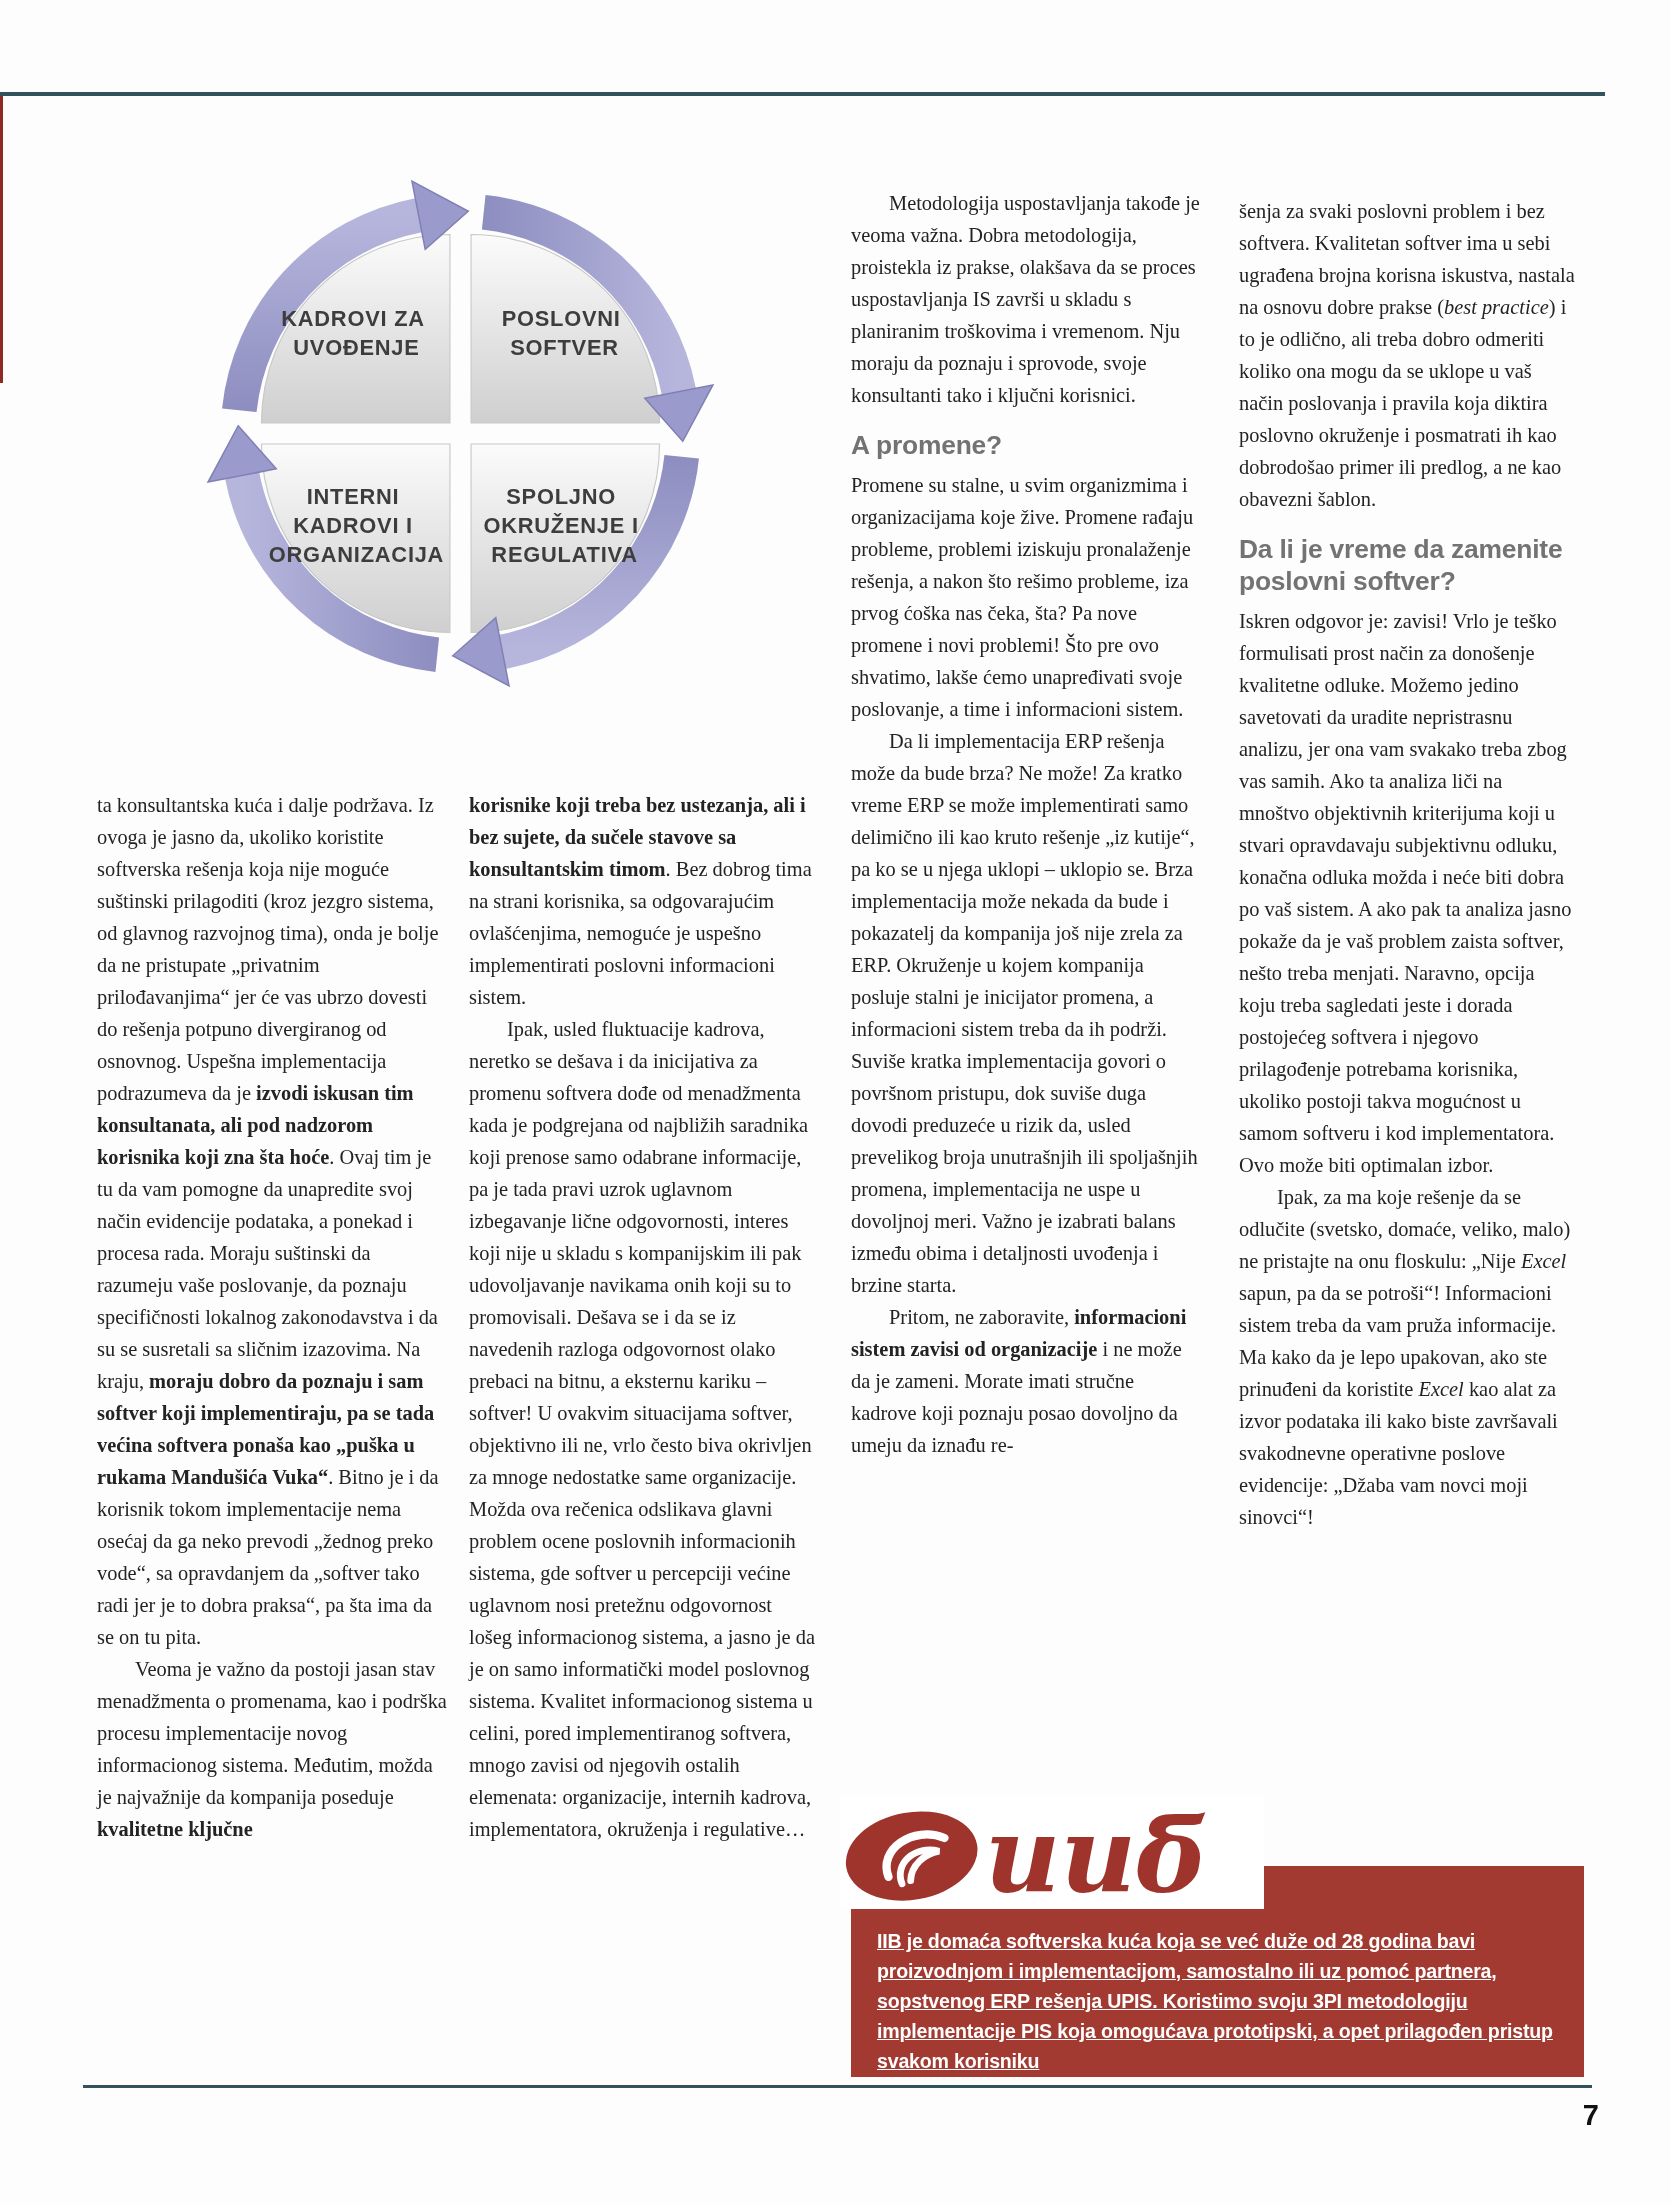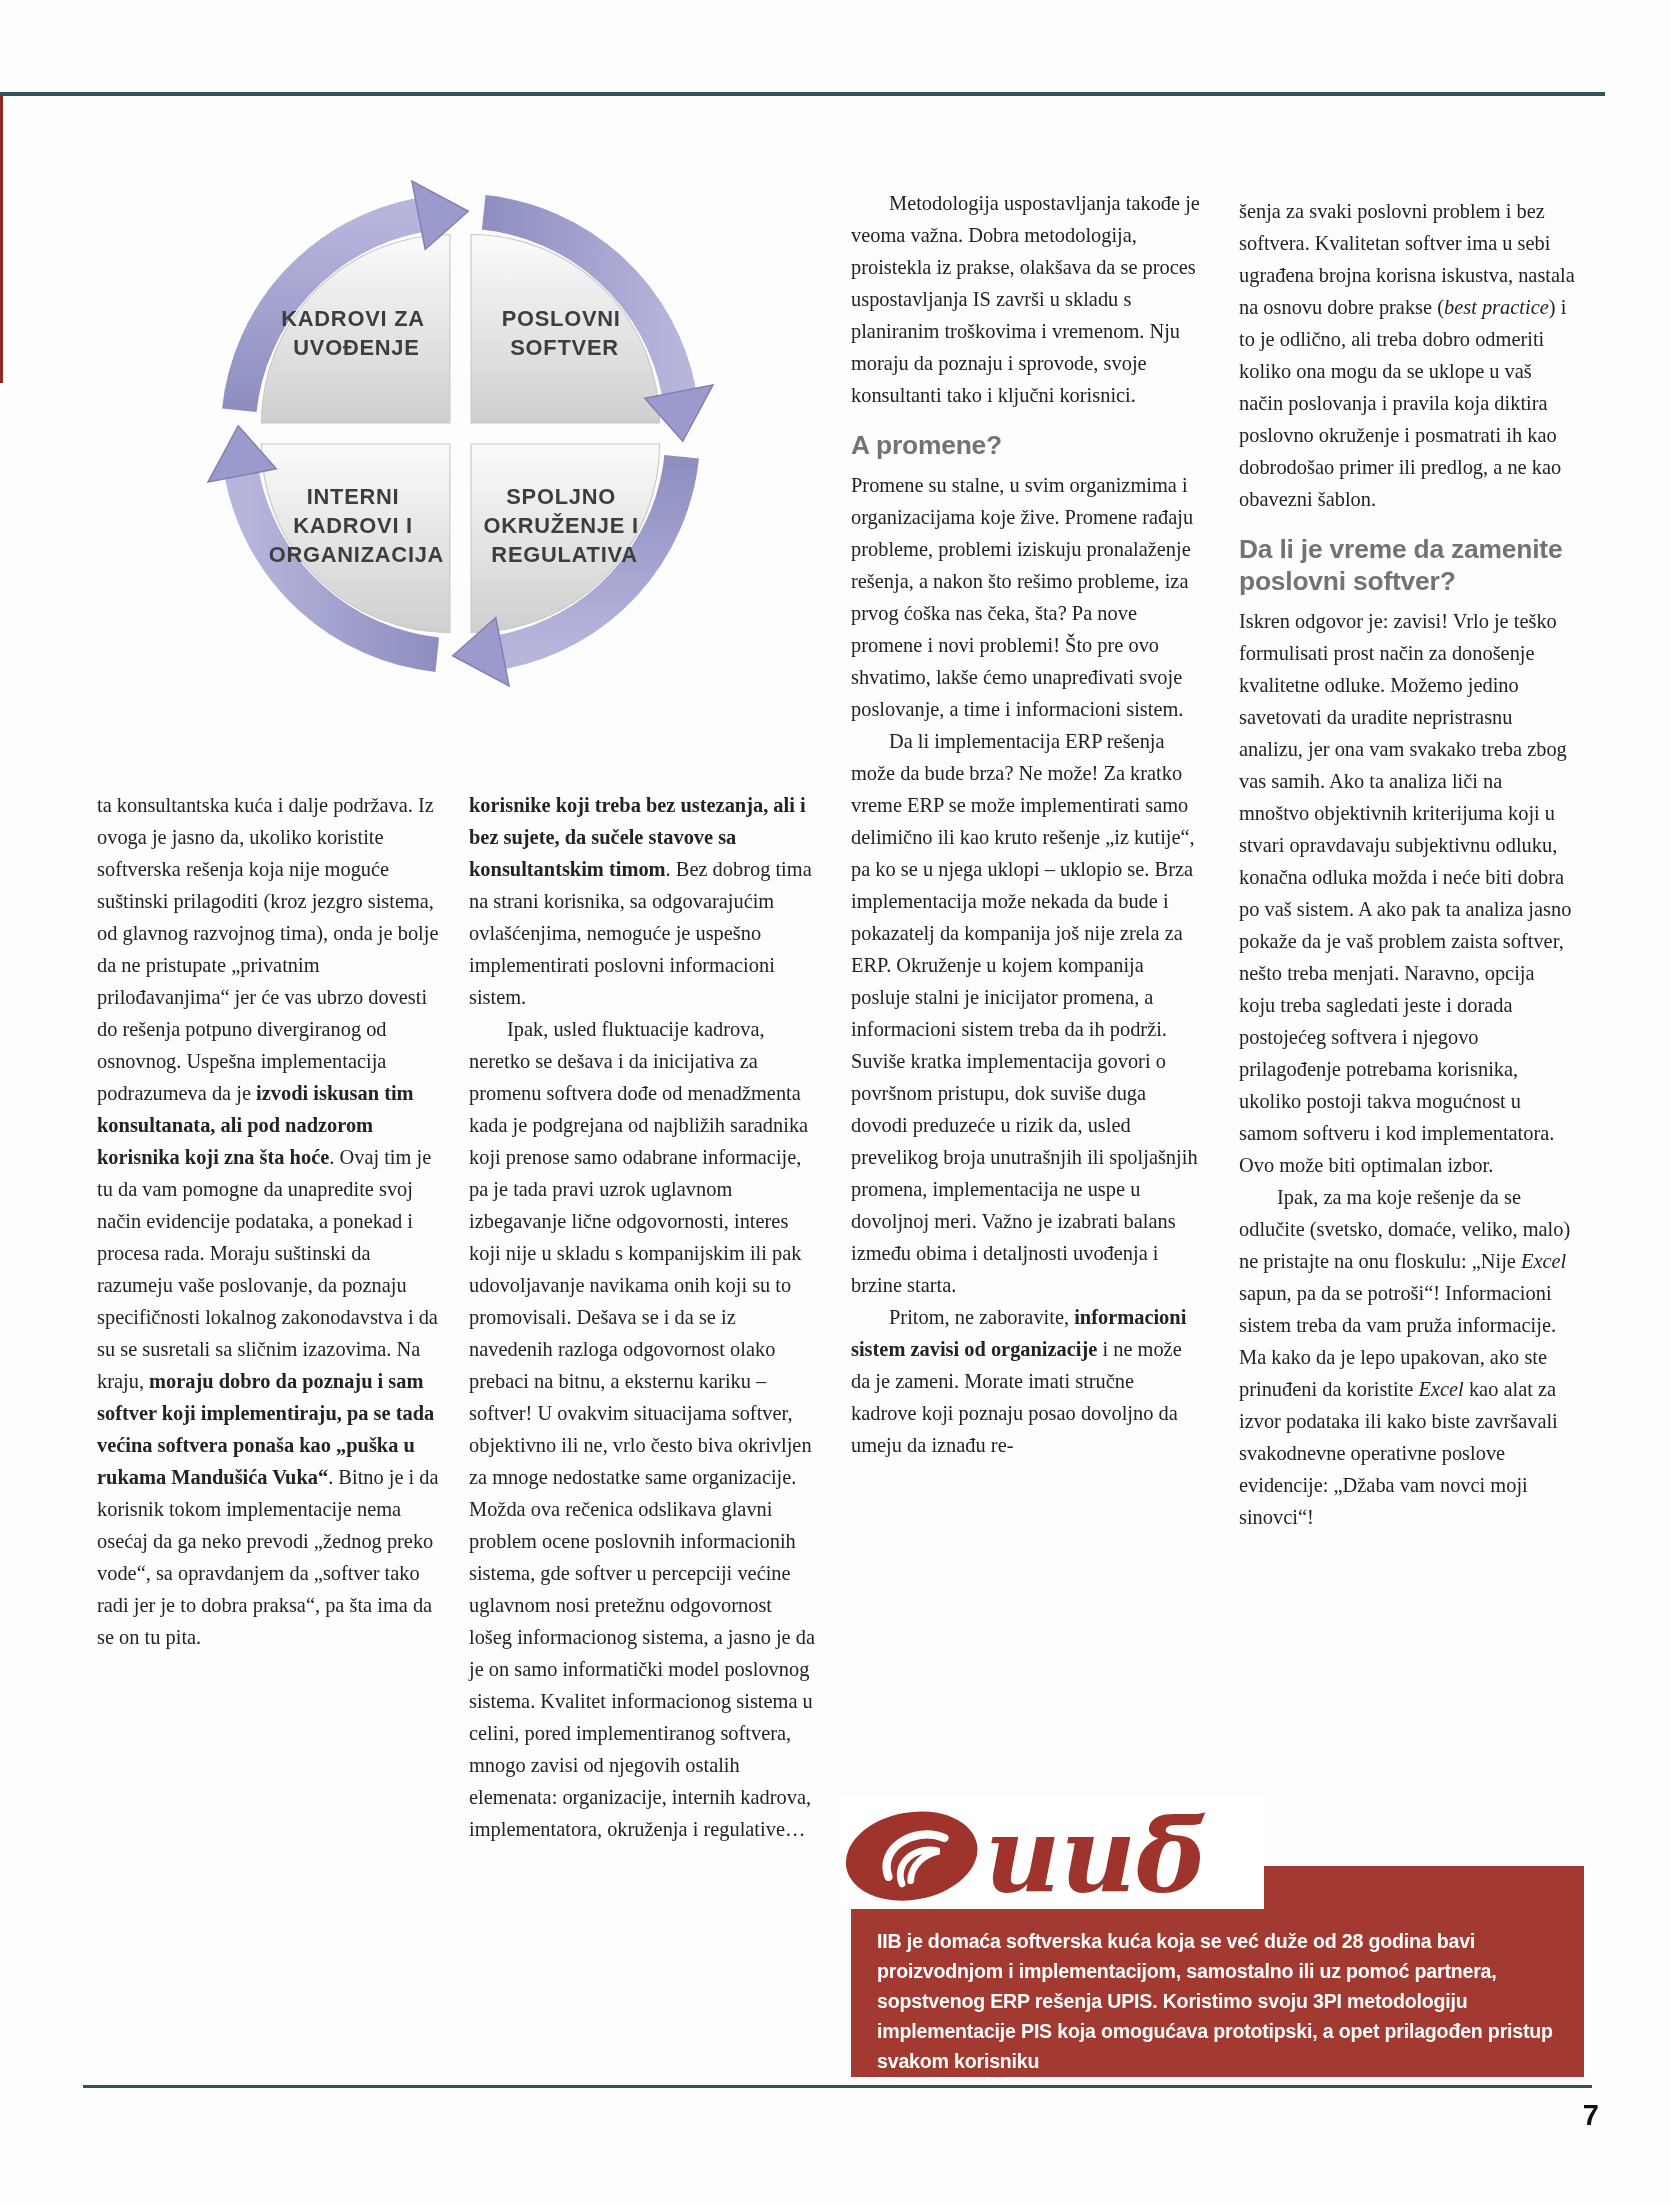--- a/index.html
+++ b/index.html
@@ -23,21 +23,21 @@
   .para{margin:0;}
   .ind{text-indent:38px;}
   .bld{font-weight:bold;}
   .itl{font-style:italic;}
   .subhead{font-family:"Liberation Sans",sans-serif;font-weight:bold;font-size:26.4px;line-height:32px;
     color:#737373;margin:18px 0 7.5px 0;text-indent:0;letter-spacing:-0.2px;}
 
   .infobox{position:absolute;left:851px;top:1866px;width:733px;height:211px;background:#a23a31;}
   .infobox-text{position:absolute;left:26px;top:60px;width:679px;
     font-family:"Liberation Sans",sans-serif;font-weight:bold;font-size:19.6px;line-height:30px;
-    color:#ffffff;letter-spacing:-0.2px;}
+    color:#ffffff;letter-spacing:-0.2px;text-decoration:underline;}
   .logo-plate{position:absolute;left:840px;top:1797px;width:424px;height:112px;background:#ffffff;}
 
   .page-number{position:absolute;left:1539px;top:2099px;width:60px;text-align:right;
     font-family:"Liberation Sans",sans-serif;font-weight:bold;font-size:29px;color:#111;}
 </style>
 </head>
 <body>
 
 <div class="page">
 
@@ -86,20 +86,21 @@
     <text text-anchor="middle" font-family="Liberation Sans, sans-serif" font-weight="bold" font-size="29" fill="#3d3d3d" letter-spacing="1">
       <tspan x="518" y="474">SPOLJNO</tspan>
       <tspan x="518" y="512">OKRUŽENJE I</tspan>
       <tspan x="518" y="550">REGULATIVA</tspan>
     </text>
   </svg>
 
 
   <div class="col col1">
     <p class="para"><span>ta konsultantska kuća i dalje podržava. Iz ovoga je jasno da, ukoliko koristite softverska rešenja koja nije moguće suštinski prilagoditi (kroz jezgro sistema, od glavnog razvojnog tima), onda je bolje da ne pristupate „privatnim prilođavanjima“ jer će vas ubrzo dovesti do rešenja potpuno divergiranog od osnovnog. Uspešna implementacija podrazumeva da je </span><span class="bld">izvodi iskusan tim konsultanata, ali pod nadzorom korisnika koji zna šta hoće</span><span>. Ovaj tim je tu da vam pomogne da unapredite svoj način evidencije podataka, a ponekad i procesa rada. Moraju suštinski da razumeju vaše poslovanje, da poznaju specifičnosti lokalnog zakonodavstva i da su se susretali sa sličnim izazovima. Na kraju, </span><span class="bld">moraju dobro da poznaju i sam softver koji implementiraju, pa se tada većina softvera ponaša kao „puška u rukama Mandušića Vuka“</span><span>. Bitno je i da korisnik tokom implementacije nema osećaj da ga neko prevodi „žednog preko vode“, sa opravdanjem da „softver tako radi jer je to dobra praksa“, pa šta ima da se on tu pita.</span></p>
+    <p class="para ind"><span>Veoma je važno da postoji jasan stav menadžmenta o promenama, kao i podrška procesu implementacije novog informacionog sistema. Međutim, možda je najvažnije da kompanija poseduje </span><span class="bld">kvalitetne ključne</span></p>
   </div>
 
   <div class="col col2">
     <p class="para"><span class="bld">korisnike koji treba bez ustezanja, ali i bez sujete, da sučele stavove sa konsultantskim timom</span><span>. Bez dobrog tima na strani korisnika, sa odgovarajućim ovlašćenjima, nemoguće je uspešno implementirati poslovni informacioni sistem.</span></p>
     <p class="para ind"><span>Ipak, usled fluktuacije kadrova, neretko se dešava i da inicijativa za promenu softvera dođe od menadžmenta kada je podgrejana od najbližih saradnika koji prenose samo odabrane informacije, pa je tada pravi uzrok uglavnom izbegavanje lične odgovornosti, interes koji nije u skladu s kompanijskim ili pak udovoljavanje navikama onih koji su to promovisali. Dešava se i da se iz navedenih razloga odgovornost olako prebaci na bitnu, a eksternu kariku – softver! U ovakvim situacijama softver, objektivno ili ne, vrlo često biva okrivljen za mnoge nedostatke same organizacije. Možda ova rečenica odslikava glavni problem ocene poslovnih informacionih sistema, gde softver u percepciji većine uglavnom nosi pretežnu odgovornost lošeg informacionog sistema, a jasno je da je on samo informatički model poslovnog sistema. Kvalitet informacionog sistema u celini, pored implementiranog softvera, mnogo zavisi od njegovih ostalih elemenata: organizacije, internih kadrova, implementatora, okruženja i regulative…</span></p>
   </div>
 
   <div class="col col3">
     <p class="para ind"><span>Metodologija uspostavljanja takođe je veoma važna. Dobra metodologija, proistekla iz prakse, olakšava da se proces uspostavljanja IS završi u skladu s planiranim troškovima i vremenom. Nju moraju da poznaju i sprovode, svoje konsultanti tako i ključni korisnici.</span></p>
     <p class="para subhead">A promene?</p>

